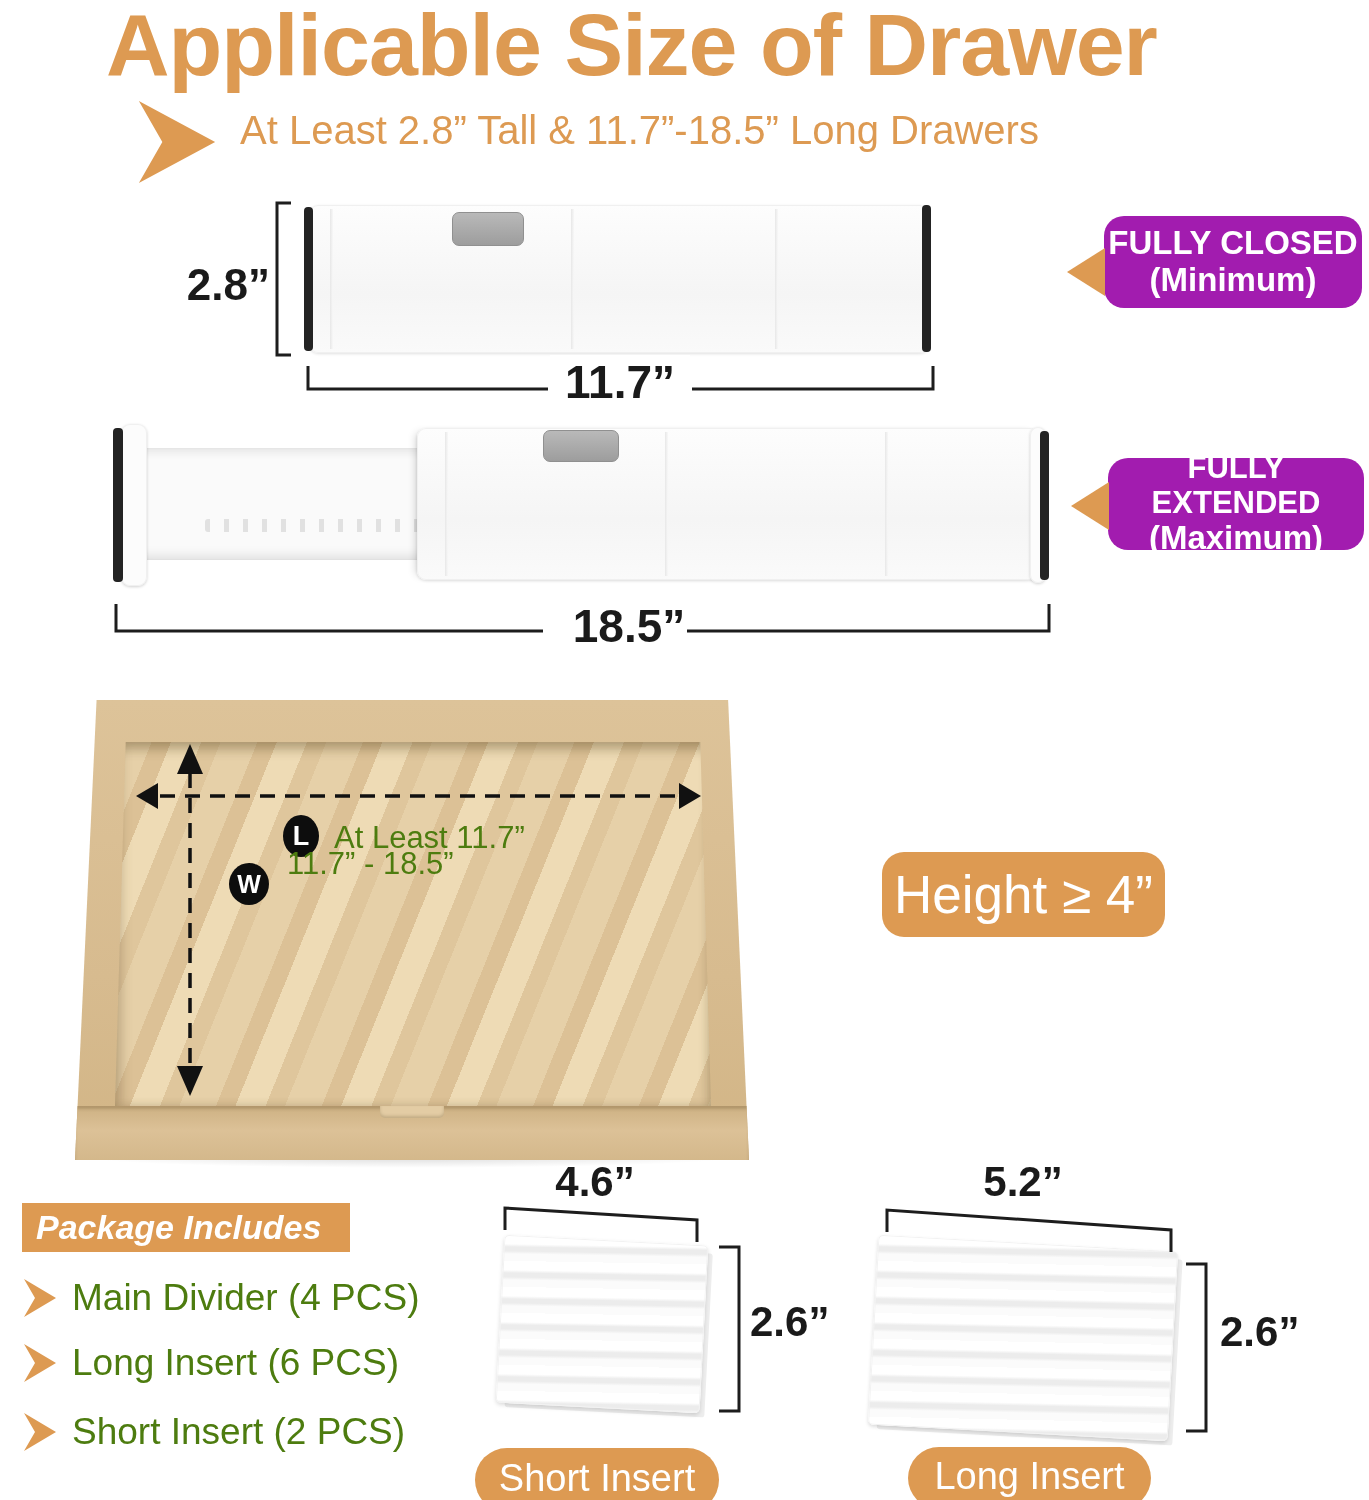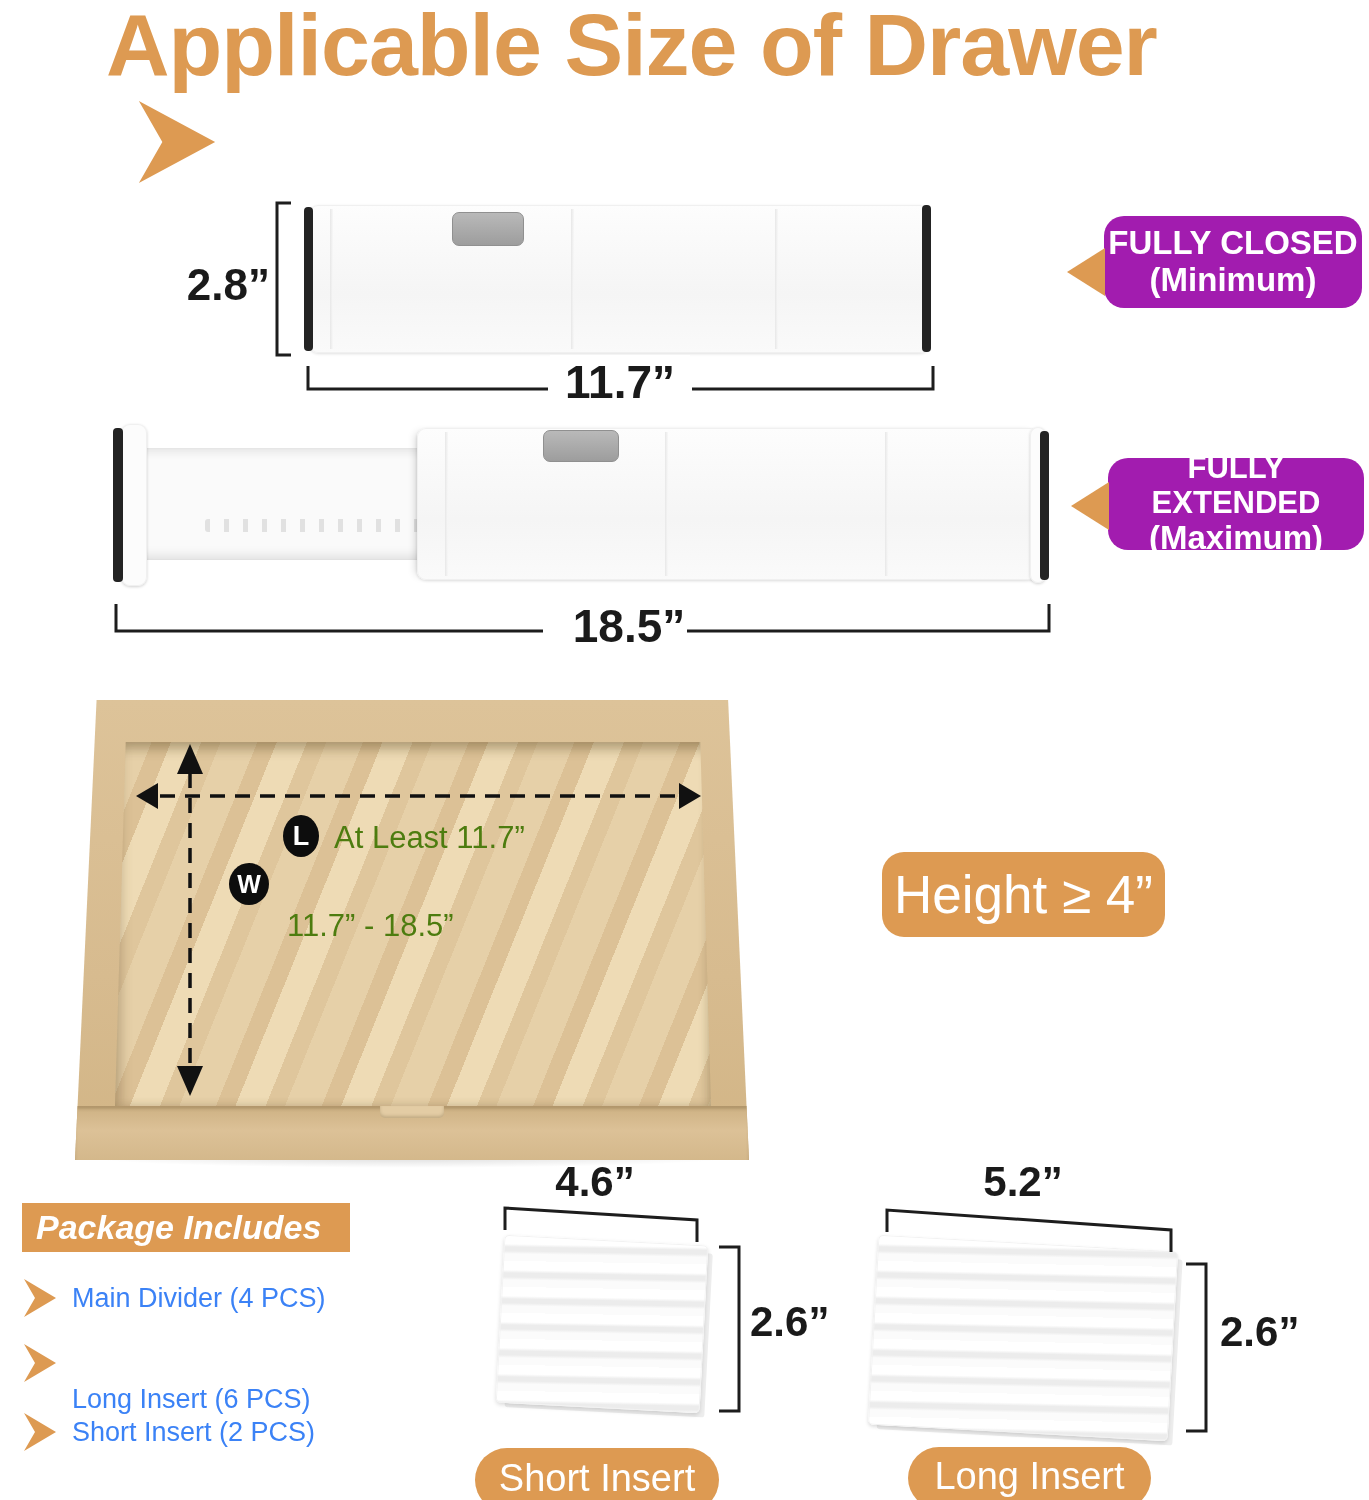--- a/index.html
+++ b/index.html
@@ -111,21 +111,21 @@
     background:#dd9a52;color:#fff;font-size:53px;text-align:center;line-height:85px;
     white-space:nowrap;
   }
 
   
   .pkg-bar{
     left:22px;top:1203px;width:328px;height:49px;background:#dd9a52;
     color:#fff;font-size:34px;font-weight:700;line-height:49px;padding-left:14px;
     box-sizing:border-box;white-space:nowrap;font-style:italic;
   }
-  .pkg-item-text{font-size:27px;color:#3b82f6;line-height:40px;white-space:nowrap;}
+  .pkg-item-text{font-size:37px;color:#4d7c0f;line-height:40px;white-space:nowrap;}
 
   
   .insert-panel{
     background:repeating-linear-gradient(178deg,
       #ffffff 0 9px,#ececec 12px 16px,#fbfbfb 19px 26px);
     border-radius:5px;
     box-shadow:0 2px 4px rgba(0,0,0,.14), inset 0 0 0 1px #f2f2f2, 7px 6px 0 -2px #ededed;
   }
   .pill{
     background:#dd9a52;border-radius:32px;color:#fff;text-align:center;
@@ -136,20 +136,21 @@
 </style>
 </head>
 <body>
 
 <div id="canvas">
 
   <div class="abs title">Applicable Size of Drawer</div>
   <svg class="abs subtitle-arrow" viewBox="0 0 90 88">
     <path d="M6 2 L84 44 L6 86 L30 44 Z" fill="#dd9a52"></path>
   </svg>
+  <div class="abs subtitle">At Least 2.8” Tall &amp; 11.7”-18.5” Long Drawers</div>
 
   <div class="abs div-body" style="left:309px;top:205px;width:620px;height:148px;"></div>
   <div class="abs seam" style="left:571px;top:209px;height:140px;"></div>
   <div class="abs seam" style="left:775px;top:209px;height:140px;"></div>
   <div class="abs seam" style="left:330px;top:209px;height:140px;"></div>
   <div class="abs tab" style="left:452px;top:212px;width:70px;height:32px;"></div>
   <div class="abs endstrip" style="left:304px;top:207px;width:9px;height:144px;"></div>
   <div class="abs endstrip" style="left:922px;top:205px;width:9px;height:147px;"></div>
 
   <div class="abs dim dim-28">2.8”</div>
@@ -185,35 +186,35 @@
   <div class="abs drawer">
     <div class="abs drawer-floor"></div>
     <div class="abs drawer-front">
       <div class="abs drawer-notch"></div>
     </div>
   </div>
 
   <div class="abs lw-badge" style="left:283px;top:815px;width:36px;height:42px;font-size:27px;">L</div>
   <div class="abs lw-text" style="left:334px;top:820px;">At Least 11.7”</div>
   <div class="abs lw-badge" style="left:229px;top:863px;width:40px;height:42px;font-size:25px;">W</div>
-  <div class="abs lw-text" style="left:287px;top:908px;">11.7” - 18.5”</div>
+  <div class="abs lw-text" style="left:287px;top:846px;">11.7” - 18.5”</div>
 
   <div class="abs height-badge">Height ≥ 4”</div>
 
   <div class="abs pkg-bar">Package Includes</div>
 
   <svg class="abs" style="left:22px;top:1278px;" width="36" height="40" viewBox="0 0 36 40">
     <path d="M2 1 L34 20 L2 39 L13 20 Z" fill="#dd9a52"></path>
   </svg>
   <div class="abs pkg-item-text" style="left:72px;top:1278px;">Main Divider (4 PCS)</div>
 
   <svg class="abs" style="left:22px;top:1343px;" width="36" height="40" viewBox="0 0 36 40">
     <path d="M2 1 L34 20 L2 39 L13 20 Z" fill="#dd9a52"></path>
   </svg>
-  <div class="abs pkg-item-text" style="left:72px;top:1343px;margin-top:36px;">Long Insert (6 PCS)</div>
+  <div class="abs pkg-item-text" style="left:72px;top:1343px;">Long Insert (6 PCS)</div>
 
   <svg class="abs" style="left:22px;top:1412px;" width="36" height="40" viewBox="0 0 36 40">
     <path d="M2 1 L34 20 L2 39 L13 20 Z" fill="#dd9a52"></path>
   </svg>
   <div class="abs pkg-item-text" style="left:72px;top:1412px;">Short Insert (2 PCS)</div>
 
   <div class="abs dim dim-46">4.6”</div>
   <div class="abs insert-panel" style="left:500px;top:1240px;width:204px;height:168px;transform:rotate(3deg);"></div>
   <div class="abs dim dim-26s">2.6”</div>
   <div class="abs pill" style="left:475px;top:1448px;width:244px;height:64px;line-height:60px;">Short Insert</div>

